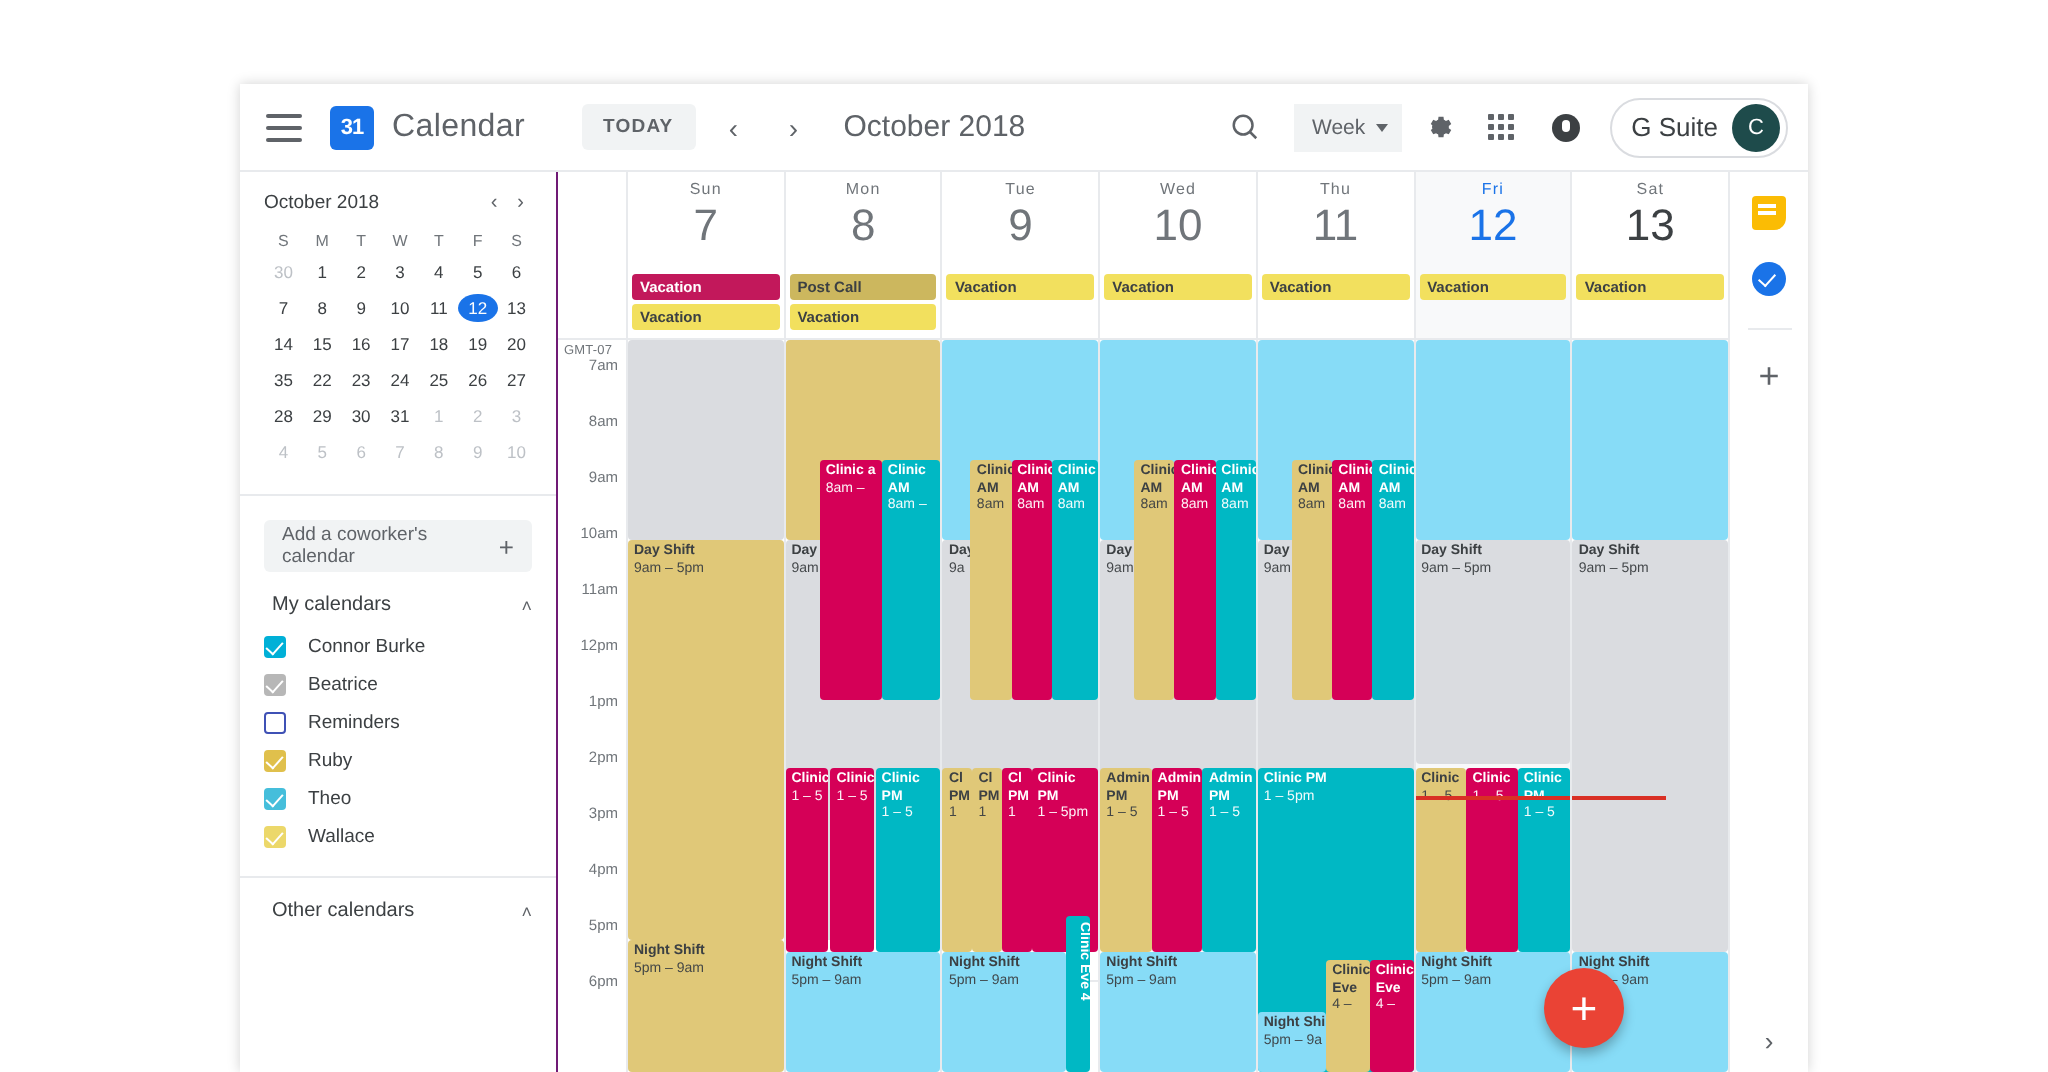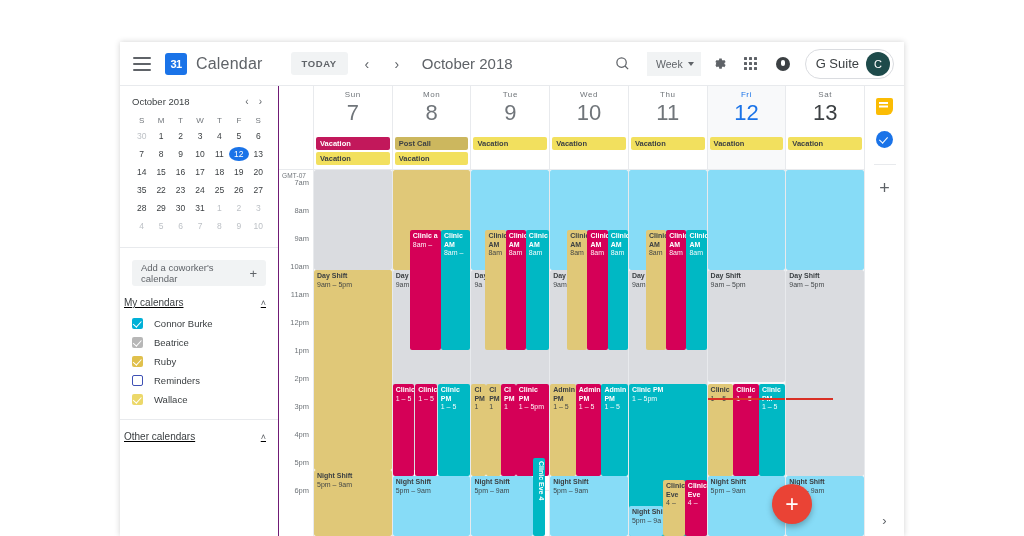--- a/index.html
+++ b/index.html
@@ -87,21 +87,21 @@
   .mc-day.mut { color: #bdc1c6; }
   .mc-day.sel { background: #1a73e8; color: #fff; }
 
   .sep { height: 1px; background: #e8eaed; margin: 8px 0 0 0; }
 
   .add-cal { margin: 12px 12px 0 12px; background: #f1f3f4; border-radius: 3px;
     height: 26px; display: flex; align-items: center; padding: 0 9px; cursor: pointer; }
   .add-cal-txt { font-size: 9.5px; color: #5f6368; }
   .add-cal-plus { margin-left: auto; font-size: 13px; color: #5f6368; }
 
-  .sec-head { display: flex; align-items: center; padding: 11px 12px 6px 4px; cursor: pointer; text-decoration: underline; }
+  .sec-head { display: flex; align-items: center; padding: 11px 12px 6px 16px; cursor: pointer; }
   .sec-title { font-size: 10px; color: #3c4043; }
   .chev { margin-left: auto; font-size: 9px; color: #5f6368; }
 
   .cal-item { display: flex; align-items: center; height: 19px; padding: 0 12px; cursor: pointer; }
   .cb { width: 11px; height: 11px; border-radius: 2px; margin-right: 11px; position: relative;
         flex: 0 0 11px; }
   .cb.checked::after {
     content: ''; position: absolute; left: 3px; top: 0.5px; width: 3.5px; height: 6.5px;
     border: solid #fff; border-width: 0 1.6px 1.6px 0; transform: rotate(42deg);
   }
@@ -301,26 +301,30 @@
       <div id="cal-list">
             <div class="cal-item">
               <span class="cb checked" style="background: rgb(0, 176, 215);"></span>
               <span class="cal-name">Connor Burke</span>
             </div>
             <div class="cal-item">
               <span class="cb checked" style="background: rgb(183, 183, 183);"></span>
               <span class="cal-name">Beatrice</span>
             </div>
             <div class="cal-item">
+              <span class="cb empty" style="border-color: rgb(63, 81, 181);"></span>
+              <span class="cal-name">Reminders</span>
+            </div>
+            <div class="cal-item">
               <span class="cb checked" style="background: rgb(224, 192, 76);"></span>
               <span class="cal-name">Ruby</span>
             </div>
             <div class="cal-item">
-              <span class="cb empty" style="border-color: rgb(63, 81, 181);"></span>
-              <span class="cal-name">Reminders</span>
+              <span class="cb checked" style="background: rgb(69, 190, 219);"></span>
+              <span class="cal-name">Theo</span>
             </div>
             <div class="cal-item">
               <span class="cb checked" style="background: rgb(236, 216, 106);"></span>
               <span class="cal-name">Wallace</span>
             </div>
           </div>
 
       <div class="sep" style="margin-top:10px"></div>
       <div class="sec-head">
         <span class="sec-title">Other calendars</span>

